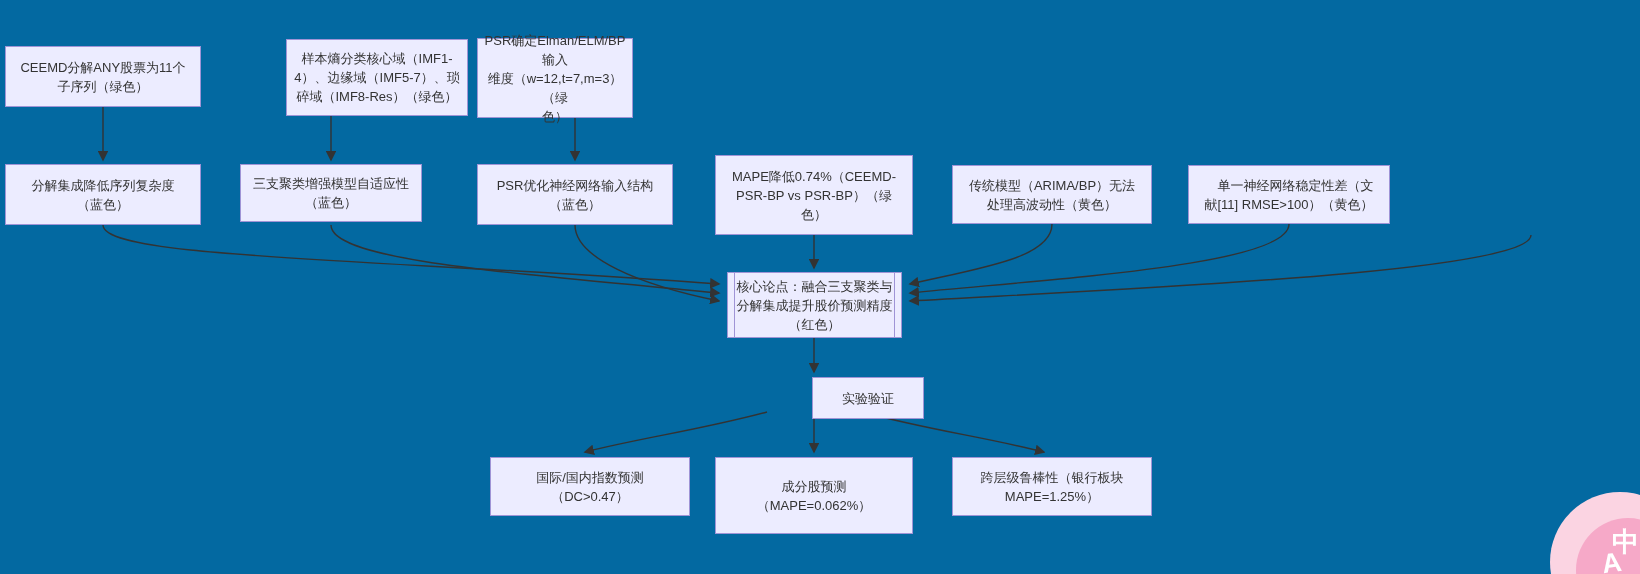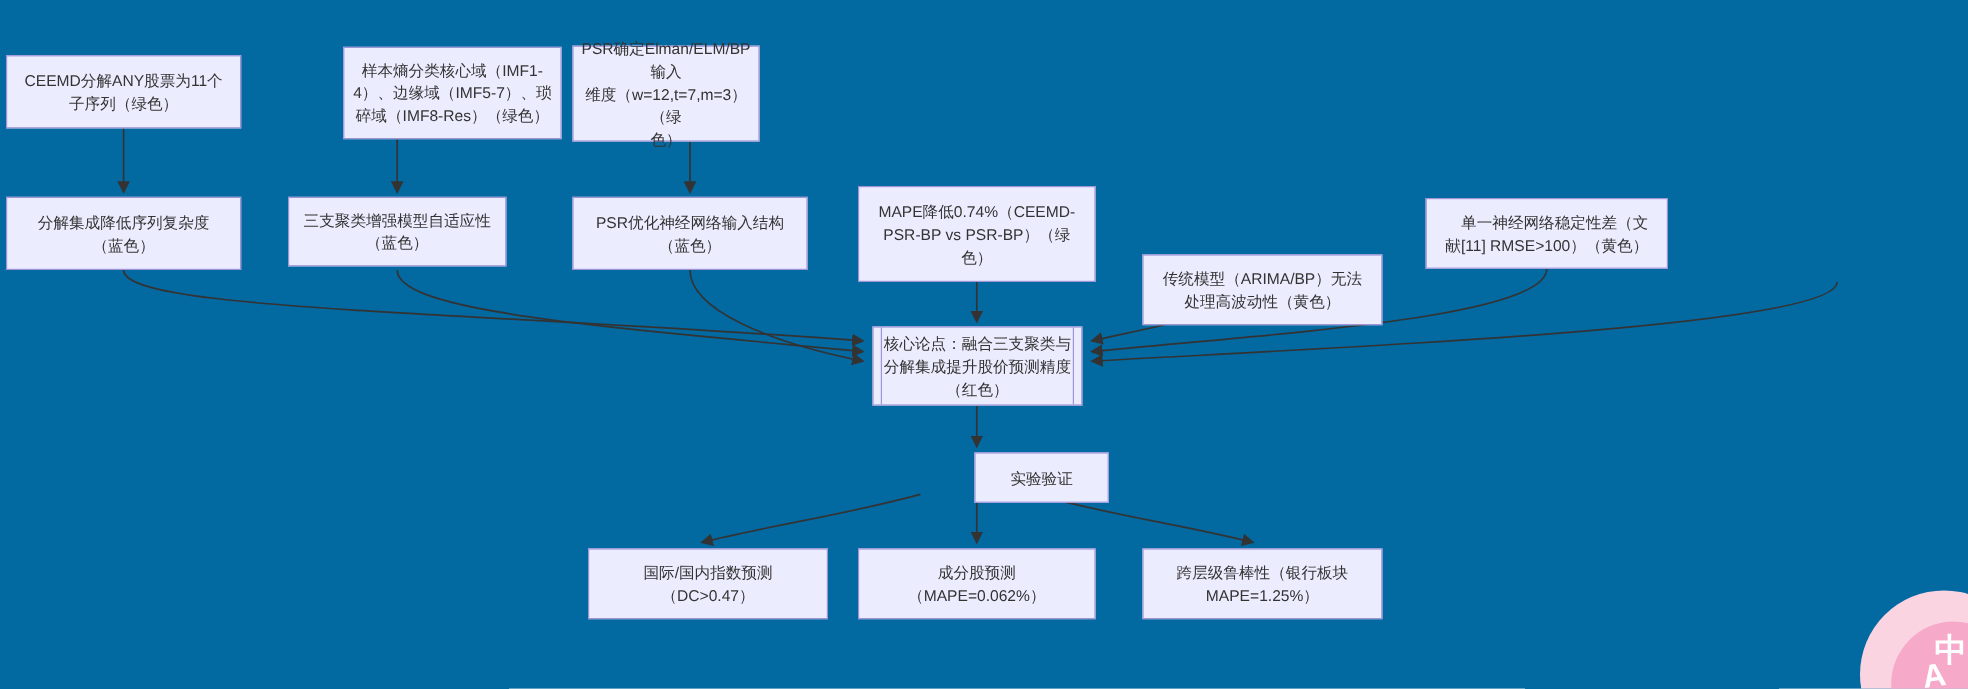--- a/index.html
+++ b/index.html
@@ -99,34 +99,34 @@
 
   <div class="node" style="left:5px;   top:164px; width:196px; height:61px;">分解集成降低序列复杂度
 （蓝色）</div>
   <div class="node" style="left:240px; top:164px; width:182px; height:58px;">三支聚类增强模型自适应性
 （蓝色）</div>
   <div class="node" style="left:477px; top:164px; width:196px; height:61px;">PSR优化神经网络输入结构
 （蓝色）</div>
   <div class="node" style="left:715px; top:155px; width:198px; height:80px;">MAPE降低0.74%（CEEMD-
 PSR-BP vs PSR-BP）（绿
 色）</div>
-  <div class="node" style="left:952px; top:165px; width:200px; height:59px;margin-top:47px;">传统模型（ARIMA/BP）无法
+  <div class="node" style="left:952px; top:165px; width:200px; height:59px;">传统模型（ARIMA/BP）无法
 处理高波动性（黄色）</div>
   <div class="node" style="left:1188px;top:165px; width:202px; height:59px;text-align:right;">单一神经网络稳定性差（文
 献[11] RMSE&gt;100）（黄色）</div>
 
   <div class="node subroutine" style="left:727px; top:272px; width:175px; height:66px;">核心论点：融合三支聚类与
 分解集成提升股价预测精度
 （红色）</div>
 
   <div class="node" style="left:812px; top:377px; width:112px;  height:42px;">实验验证</div>
 
   <div class="node" style="left:490px; top:457px; width:200px; height:59px;">国际/国内指数预测
 （DC&gt;0.47）</div>
-  <div class="node" style="left:715px; top:457px; width:198px; height:59px;">成分股预测
+  <div class="node" style="left:715px; top:457px; width:198px; height:77px;">成分股预测
 （MAPE=0.062%）</div>
   <div class="node" style="left:952px; top:457px; width:200px; height:59px;">跨层级鲁棒性（银行板块
 MAPE=1.25%）</div>
 
   <div class="wm-halo"></div>
   <div class="wm-circle">
     <span class="wm-ch1">中</span>
     <span class="wm-ch2">A</span>
   </div>
 

